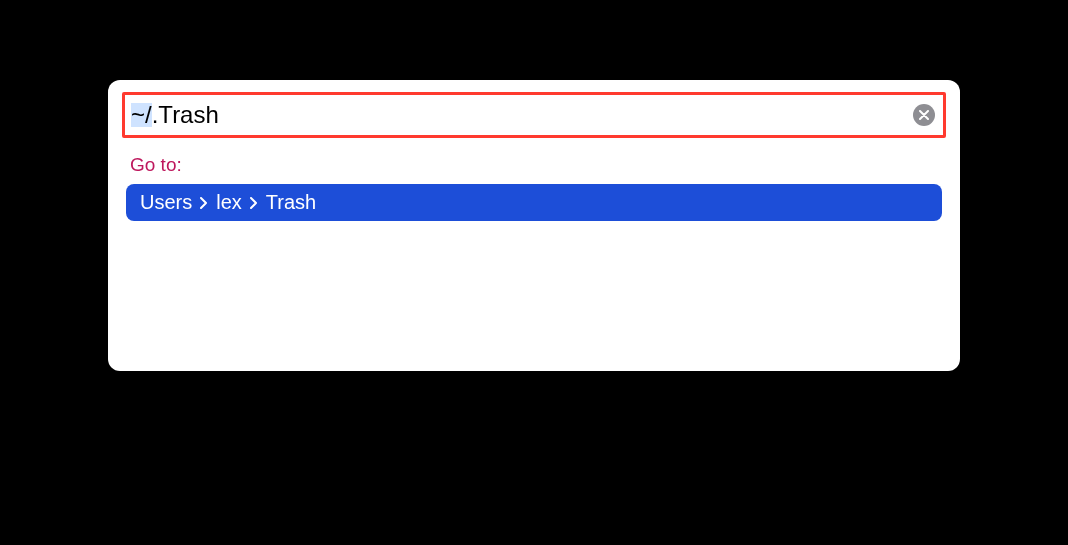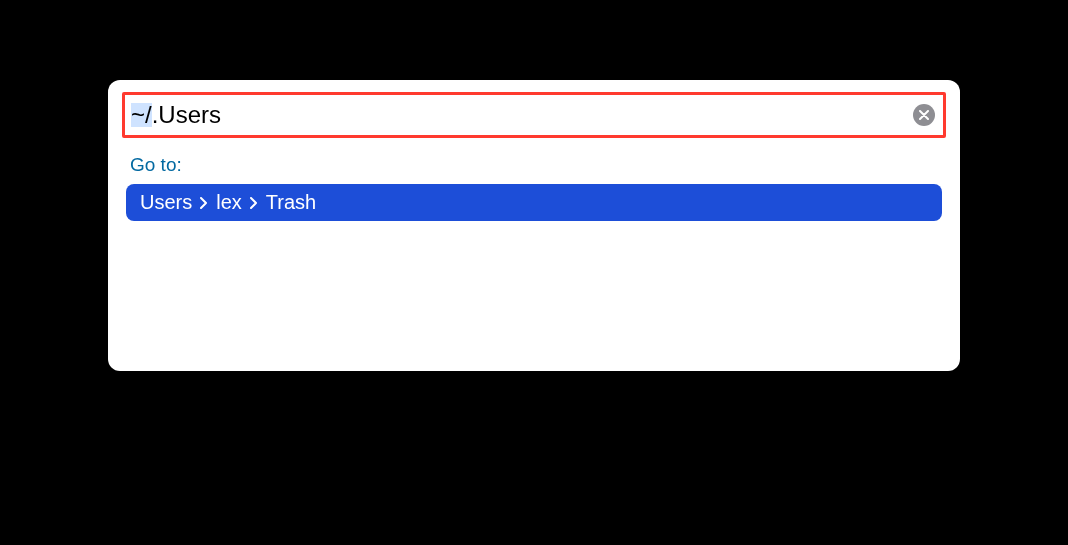--- a/index.html
+++ b/index.html
@@ -63,21 +63,21 @@
       flex-shrink: 0;
     }
     
     .clear-btn svg {
       width: 10px;
       height: 10px;
     }
     
     .goto-label {
       font-size: 19px;
-      color: #0369a1;
+      color: #be185d;
       padding: 6px 22px 8px 22px;
       font-weight: 500;
     }
     
     .result-row {
       margin: 0 18px 10px 18px;
       background: #1d4ed8;
       color: #fff;
       border-radius: 8px;
       padding: 7px 14px;
@@ -107,21 +107,21 @@
     }
   </style>
 </head>
 <body>
 
 <div class="dialog">
 
   <div class="input-row">
     <div class="input-text-wrap">
       <span class="highlighted">~/</span>
-        <span>.Users</span>
+        <span>.Trash</span>
     </div>
     <div class="clear-btn">
       <svg viewBox="0 0 10 10">
         <path d="M1 1 L9 9 M9 1 L1 9" stroke="#fff" stroke-width="2" stroke-linecap="round" fill="none"></path>
       </svg>
     </div>
   </div>
 
   <div class="goto-label">Go to:</div>
 

